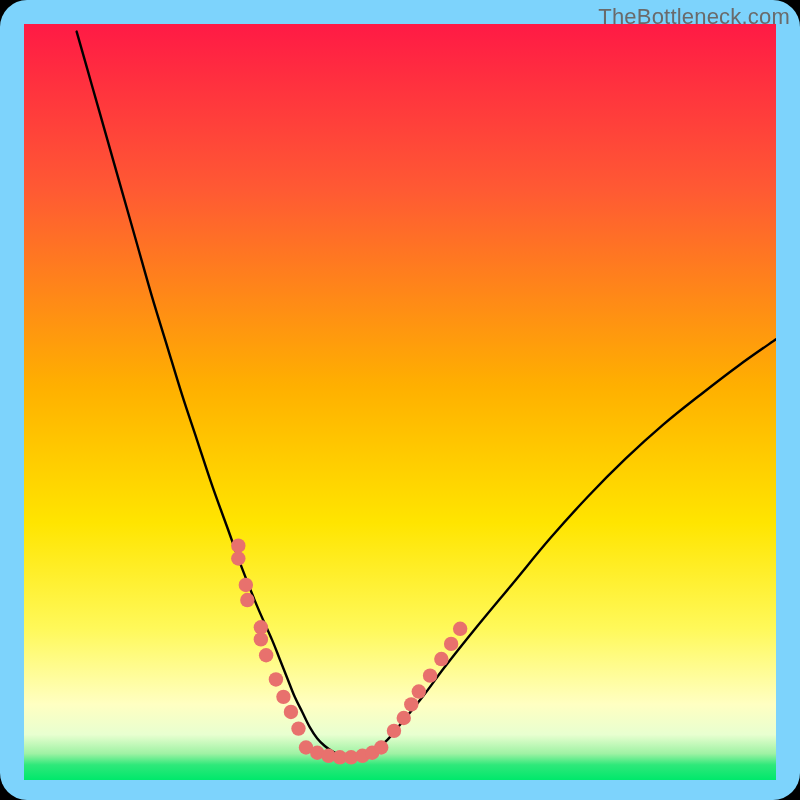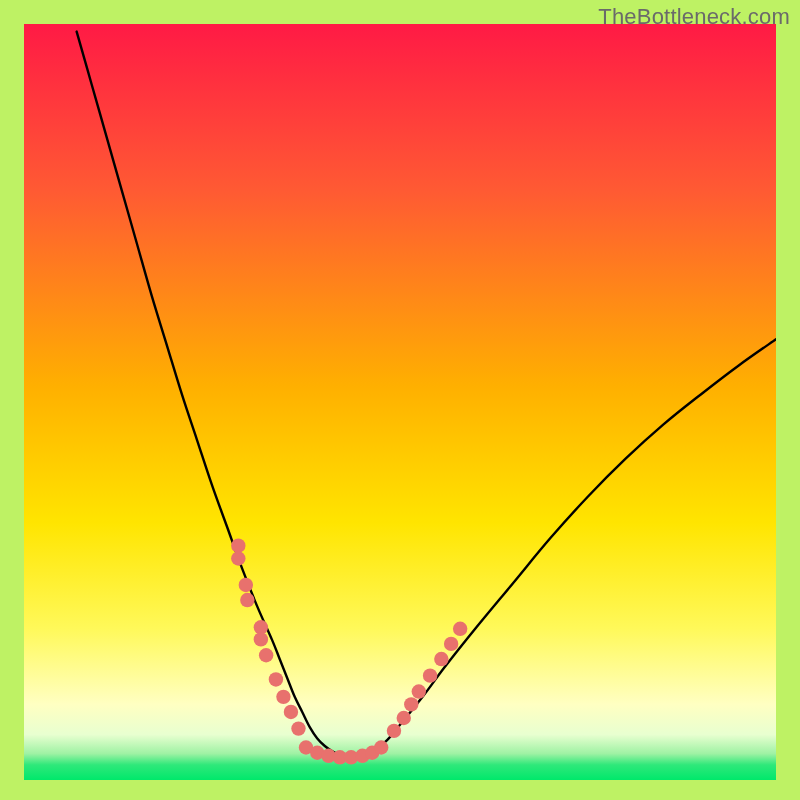--- a/index.html
+++ b/index.html
@@ -10,21 +10,22 @@
     overflow: hidden;
     background: #000;
     font-family: Arial, Helvetica, sans-serif;
   }
   .frame {
     position: absolute;
     top: 0;
     left: 0;
     width: 800px;
     height: 800px;
-    background: #bef264;
+    background: #7dd3fc;
+    border-radius: 27px;
   }
   .plot-area {
     position: absolute;
     top: 24px;
     left: 24px;
     width: 752px;
     height: 756px;
   }
   .watermark {
     position: absolute;

